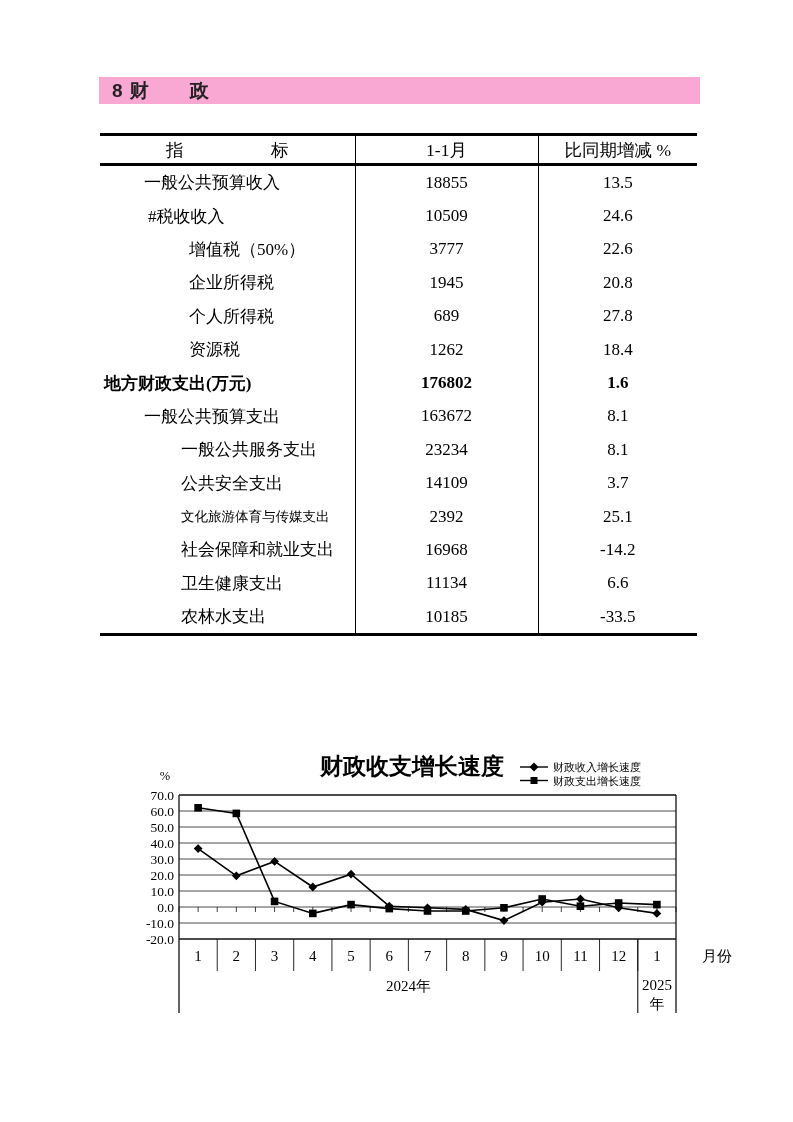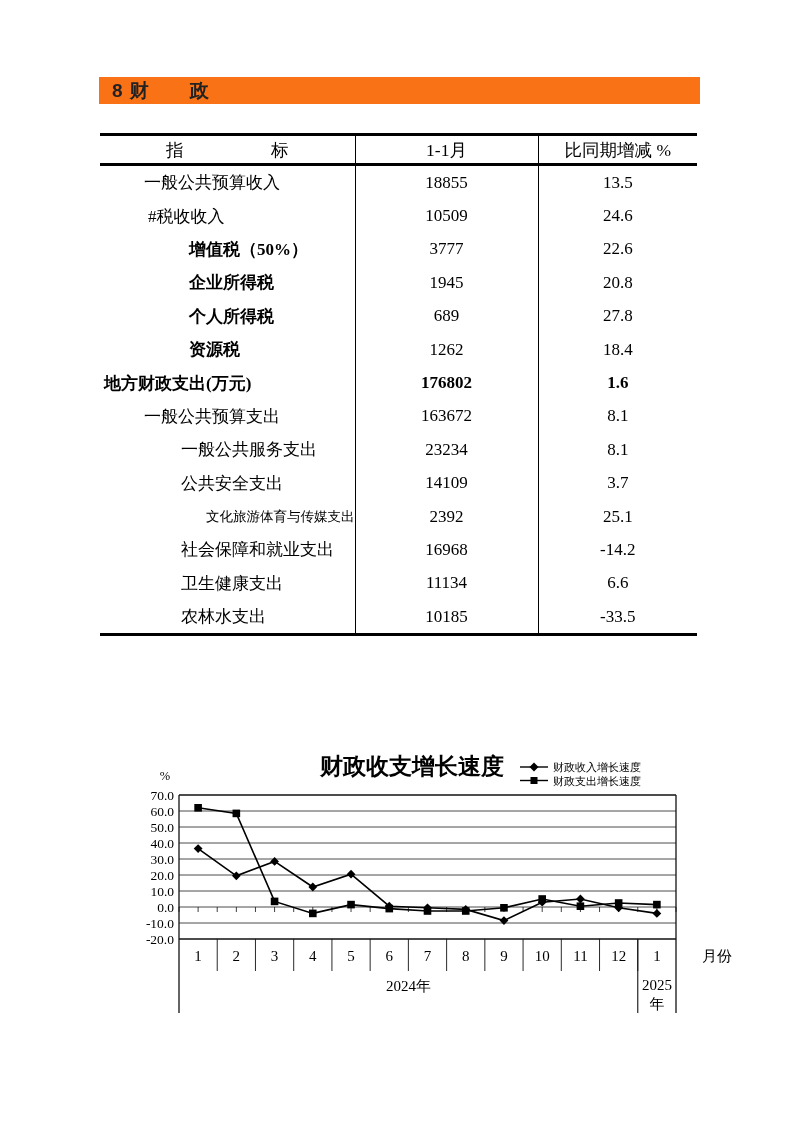--- a/index.html
+++ b/index.html
@@ -3,21 +3,21 @@
 <meta charset="utf-8">
 <style>
   html,body { margin:0; padding:0; background:#ffffff; }
   .page {
     position:relative; width:793px; height:1122px; background:#ffffff;
     font-family:"Liberation Serif","DejaVu Serif",serif; color:#000; overflow:hidden;
   }
   
   .section-bar {
     position:absolute; left:99px; top:77px; width:601px; height:27px;
-    background:#f97316; display:flex; align-items:center;
+    background:#f9a8d4; display:flex; align-items:center;
   }
   .section-bar .t {
     font-family:"Liberation Sans","DejaVu Sans",sans-serif;
     font-weight:bold; font-size:19px; color:#222; padding-left:13px; letter-spacing:1px;
   }
   
   .fiscal-table {
     position:absolute; left:100px; top:133px; width:597px;
     border-collapse:collapse; table-layout:fixed;
     border-top:3px solid #000; border-bottom:3px solid #000;
@@ -30,24 +30,24 @@
     height:27px; font-weight:normal; text-align:center; font-size:17.5px;
     border-bottom:3px solid #000; padding:0;
   }
   .fiscal-table td { height:33.4px; padding:0; }
   .fiscal-table .vline { border-left:1.4px solid #000;margin-left:16px; }
   .fiscal-table td.num { text-align:center; }
   tr.t0 td { font-weight:bold; }
   tr.t0 td:first-child  { padding-left:4px;  }
   tr.t1 td:first-child  { padding-left:44px; }
   tr.t1h td:first-child { padding-left:48px; }
-  tr.t2 td:first-child  { padding-left:89px;font-weight:bold; }
+  tr.t2 td:first-child  { padding-left:89px; }
   tr.t2e td:first-child { padding-left:81px; }
   tr.t2s td:first-child { padding-left:81px; }
-  tr.t2s td:first-child { font-size:13.5px;text-align:right; }
+  tr.t2s td:first-child { font-size:13.5px; }
   
   .chart-wrap { position:absolute; left:90px; top:733px; width:680px; height:310px; }
   svg text { font-family:"Liberation Serif","DejaVu Serif",serif; fill:#000; }
 </style>
 </head>
 <body>
 
 <div class="page">
 
   <div class="section-bar">

